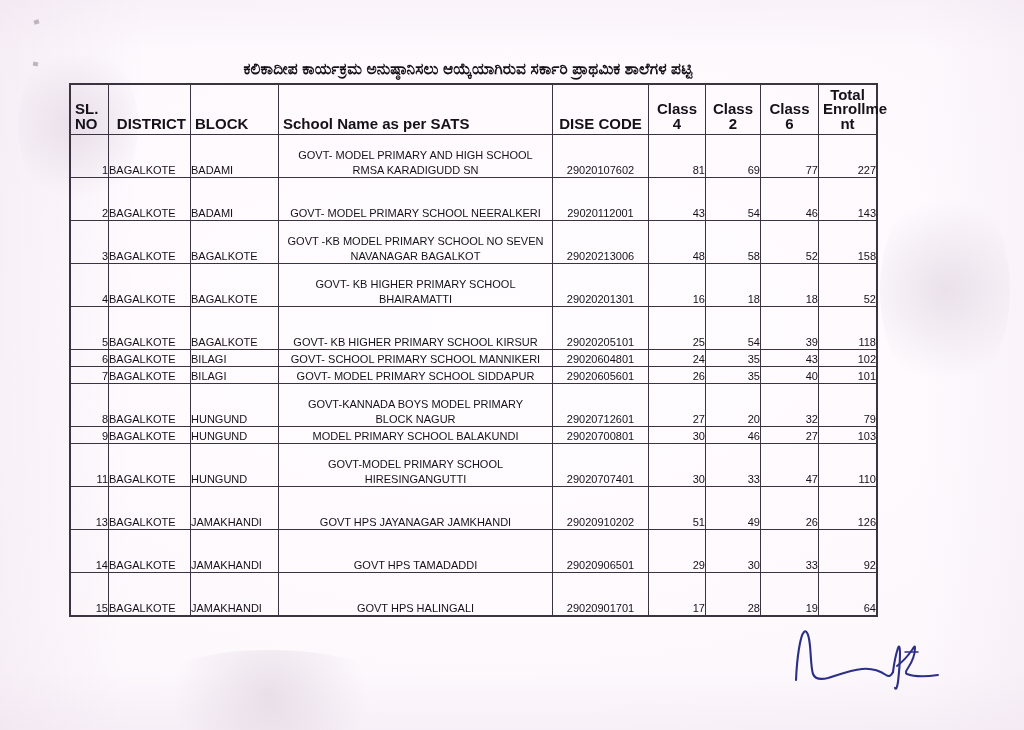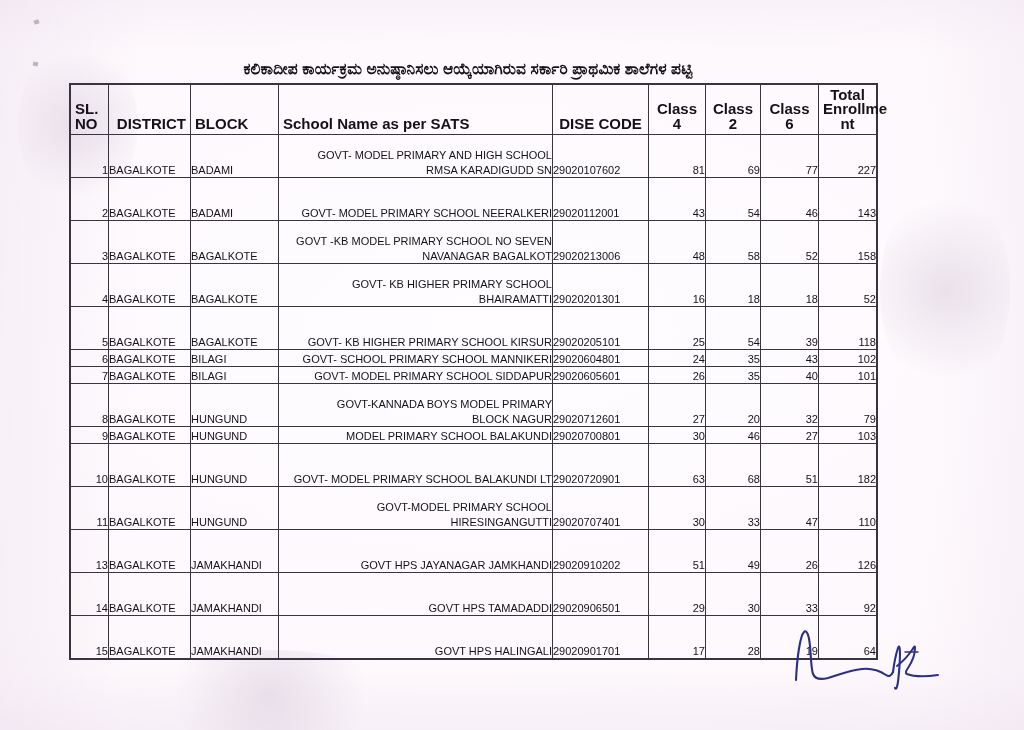--- a/index.html
+++ b/index.html
@@ -95,22 +95,22 @@
   th.h-district { text-align: right;   }
   th.h-block    { text-align: left; margin-left: 32px;   }
   th.h-school   { text-align: left;   }
   th.h-dise     { text-align: center; margin-left: 17px; }
   th.h-class    { text-align: center; }
   th.h-total    { text-align: center; vertical-align: top; padding-top: 4px; }
 
   td.c-sl       { text-align: right;  padding: 0 4px 2px 2px; }
   td.c-district { text-align: left;   padding: 0 3px 2px 4px; }
   td.c-block    { text-align: left;   padding: 0 3px 2px 4px; }
-  td.c-school   { text-align: right;   padding: 0 3px 2px 5px; margin-left: 20px; }
-  td.c-dise     { padding: 0 3px 2px 3px; }
+  td.c-school   { text-align: center;   padding: 0 3px 2px 5px; margin-left: 20px; }
+  td.c-dise     { text-align: center; padding: 0 3px 2px 3px; }
   td.c-num      { text-align: right;  padding: 0 5px 2px 3px; }
 
   
   col.w-sl       { width: 38px;  }
   col.w-district { width: 82px;  }
   col.w-block    { width: 88px;  }
   col.w-school   { width: 274px; }
   col.w-dise     { width: 96px;  }
   col.w-c4       { width: 57px;  }
   col.w-c5       { width: 55px;  }
@@ -300,33 +300,20 @@
             <td class="c-school">
               <span class="school-line">MODEL PRIMARY SCHOOL BALAKUNDI</span>
             </td>
             <td class="c-dise">29020700801</td>
             <td class="c-num">30</td>
             <td class="c-num">46</td>
             <td class="c-num">27</td>
             <td class="c-num">103</td>
           </tr>
           <tr class="r-tall">
-            <td class="c-sl">10</td>
-            <td class="c-district">BAGALKOTE</td>
-            <td class="c-block">HUNGUND</td>
-            <td class="c-school">
-              <span class="school-line">GOVT- MODEL PRIMARY SCHOOL BALAKUNDI LT</span>
-            </td>
-            <td class="c-dise">29020720901</td>
-            <td class="c-num">63</td>
-            <td class="c-num">68</td>
-            <td class="c-num">51</td>
-            <td class="c-num">182</td>
-          </tr>
-          <tr class="r-tall">
             <td class="c-sl">11</td>
             <td class="c-district">BAGALKOTE</td>
             <td class="c-block">HUNGUND</td>
             <td class="c-school">
               <span class="school-line">GOVT-MODEL PRIMARY SCHOOL</span>
               <span class="school-line">HIRESINGANGUTTI</span>
             </td>
             <td class="c-dise">29020707401</td>
             <td class="c-num">30</td>
             <td class="c-num">33</td>

